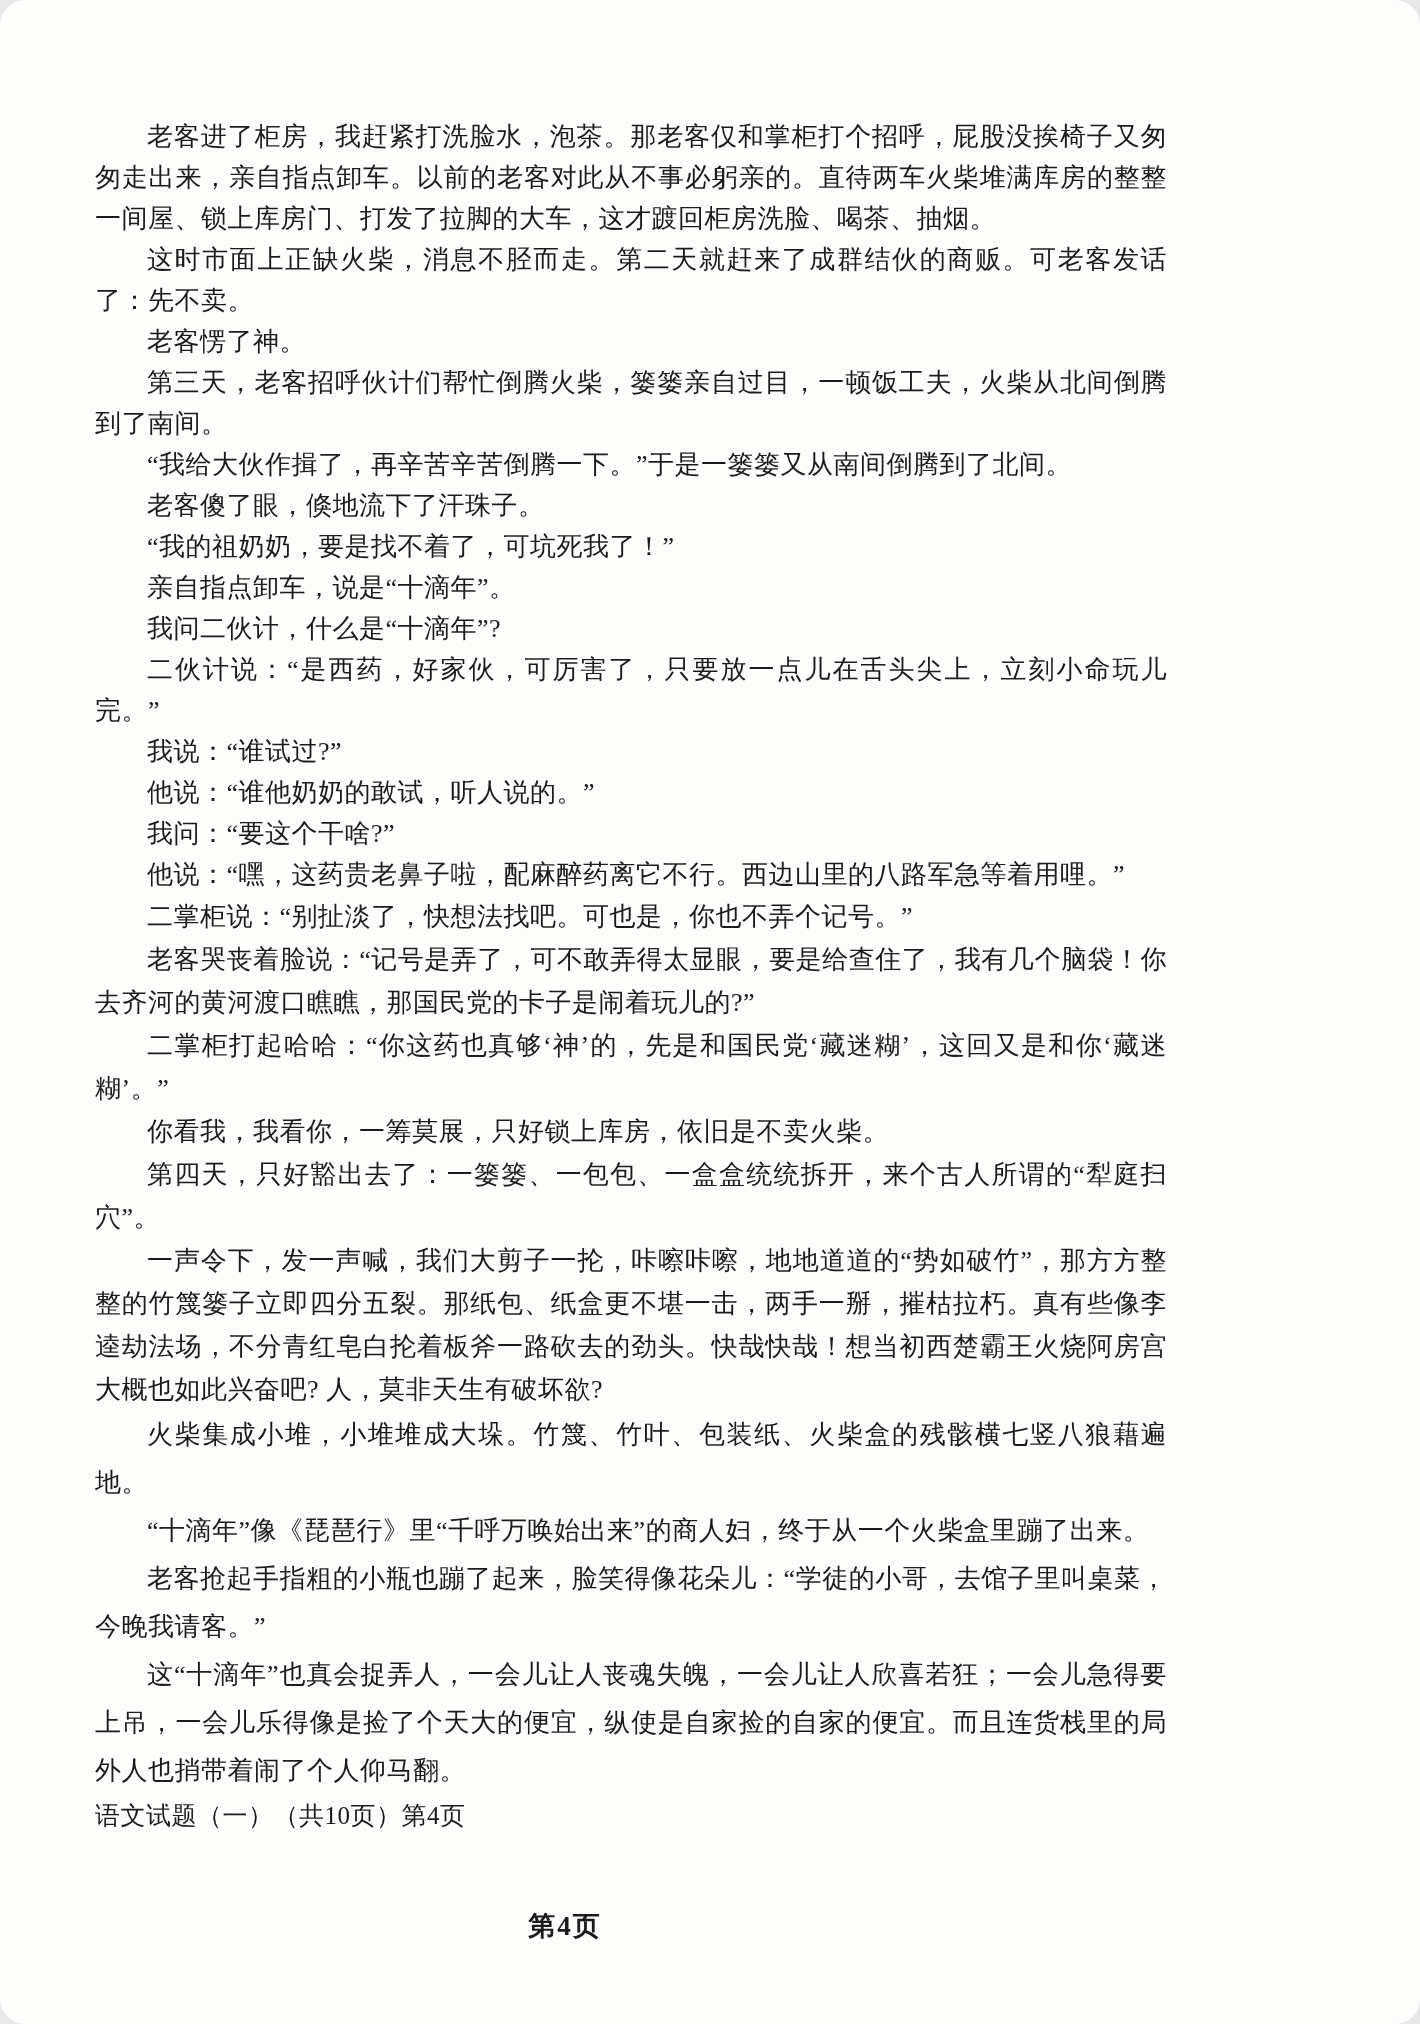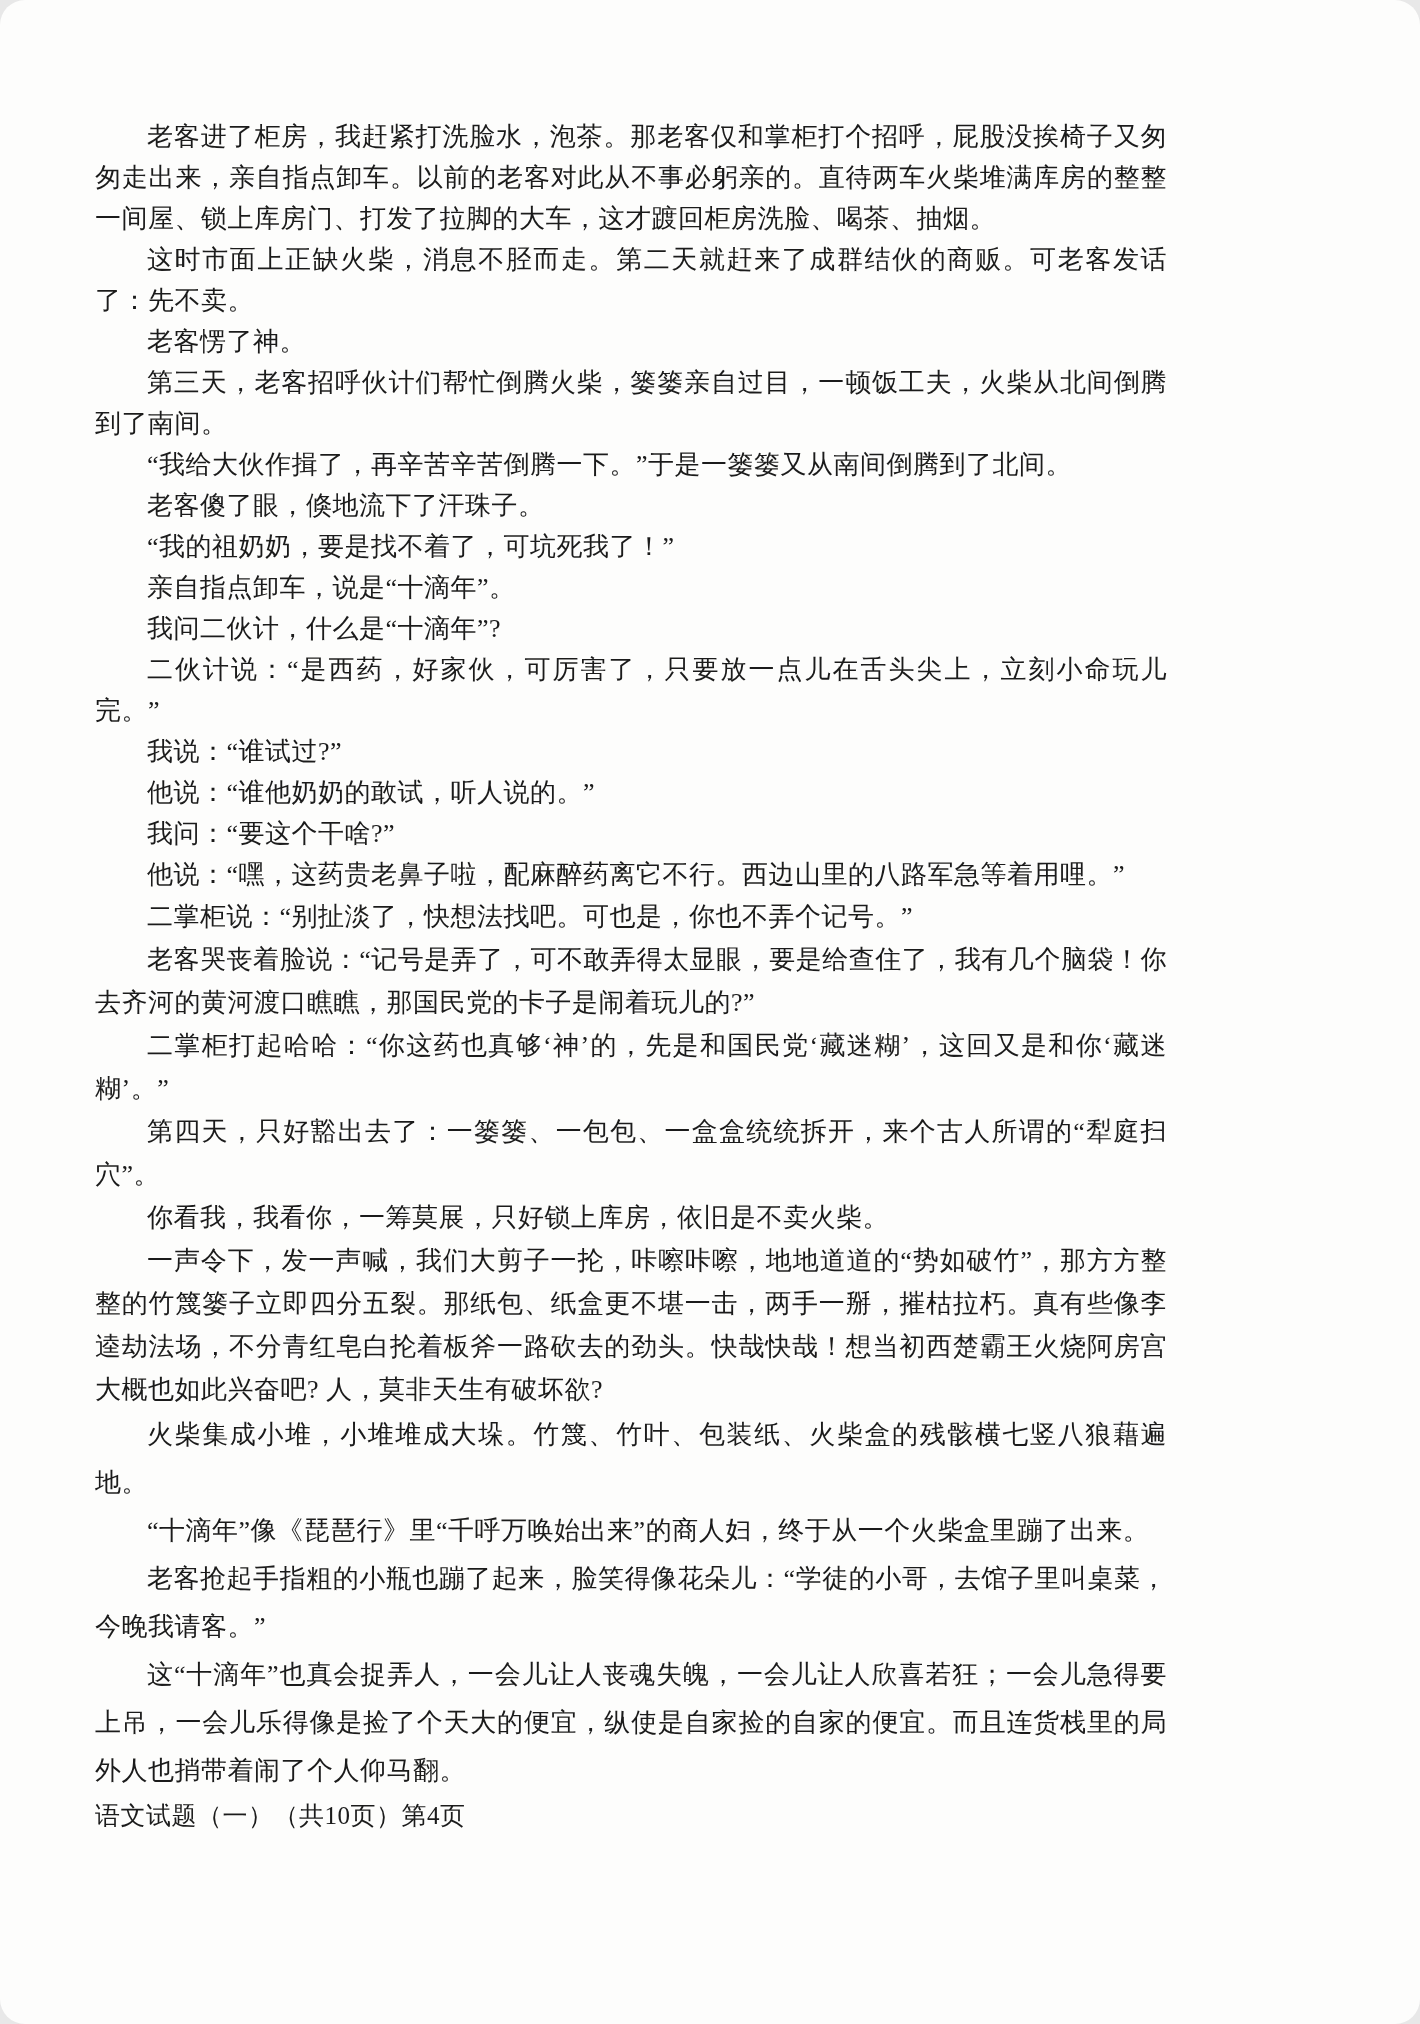--- a/index.html
+++ b/index.html
@@ -67,22 +67,23 @@
     <p>亲自指点卸车，说是“十滴年”。</p>
     <p>我问二伙计，什么是“十滴年”?</p>
     <p>二伙计说：“是西药，好家伙，可厉害了，只要放一点儿在舌头尖上，立刻小命玩儿完。”</p>
     <p>我说：“谁试过?”</p>
     <p>他说：“谁他奶奶的敢试，听人说的。”</p>
     <p>我问：“要这个干啥?”</p>
     <p>他说：“嘿，这药贵老鼻子啦，配麻醉药离它不行。西边山里的八路军急等着用哩。”</p>
     <p class="mid">二掌柜说：“别扯淡了，快想法找吧。可也是，你也不弄个记号。”</p>
     <p class="mid">老客哭丧着脸说：“记号是弄了，可不敢弄得太显眼，要是给查住了，我有几个脑袋！你去齐河的黄河渡口瞧瞧，那国民党的卡子是闹着玩儿的?”</p>
     <p class="mid">二掌柜打起哈哈：“你这药也真够‘神’的，先是和国民党‘藏迷糊’，这回又是和你‘藏迷糊’。”</p>
+    <p class="mid">你看我，我看你，一筹莫展，只好锁上库房，依旧是不卖火柴。</p>
     <p class="mid">第四天，只好豁出去了：一篓篓、一包包、一盒盒统统拆开，来个古人所谓的“犁庭扫穴”。</p>
-    <p class="mid">你看我，我看你，一筹莫展，只好锁上库房，依旧是不卖火柴。</p>
     <p class="mid">一声令下，发一声喊，我们大剪子一抡，咔嚓咔嚓，地地道道的“势如破竹”，那方方整整的竹篾篓子立即四分五裂。那纸包、纸盒更不堪一击，两手一掰，摧枯拉朽。真有些像李逵劫法场，不分青红皂白抡着板斧一路砍去的劲头。快哉快哉！想当初西楚霸王火烧阿房宫大概也如此兴奋吧? 人，莫非天生有破坏欲?</p>
     <p class="loose">火柴集成小堆，小堆堆成大垛。竹篾、竹叶、包装纸、火柴盒的残骸横七竖八狼藉遍地。</p>
     <p class="loose">“十滴年”像《琵琶行》里“千呼万唤始出来”的商人妇，终于从一个火柴盒里蹦了出来。</p>
     <p class="loose">老客抢起手指粗的小瓶也蹦了起来，脸笑得像花朵儿：“学徒的小哥，去馆子里叫桌菜，今晚我请客。”</p>
     <p class="loose">这“十滴年”也真会捉弄人，一会儿让人丧魂失魄，一会儿让人欣喜若狂；一会儿急得要上吊，一会儿乐得像是捡了个天大的便宜，纵使是自家捡的自家的便宜。而且连货栈里的局外人也捎带着闹了个人仰马翻。</p>
     <p class="inline-footer">语文试题（一）（共10页）第4页</p>
   </div>
+  <div class="page-number">第4页</div>
 </div>
 
 </body></html>

